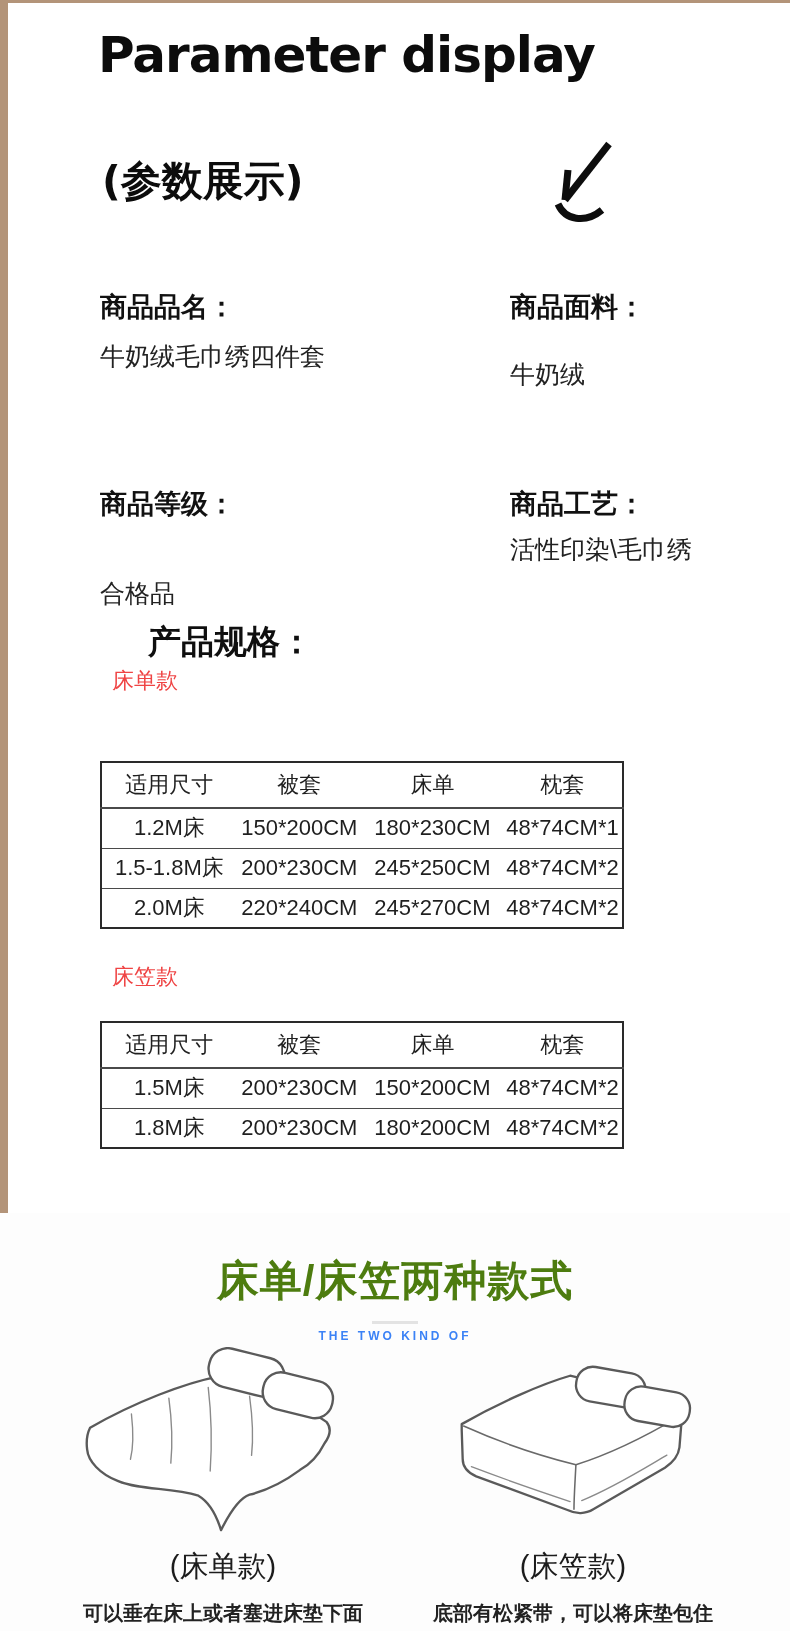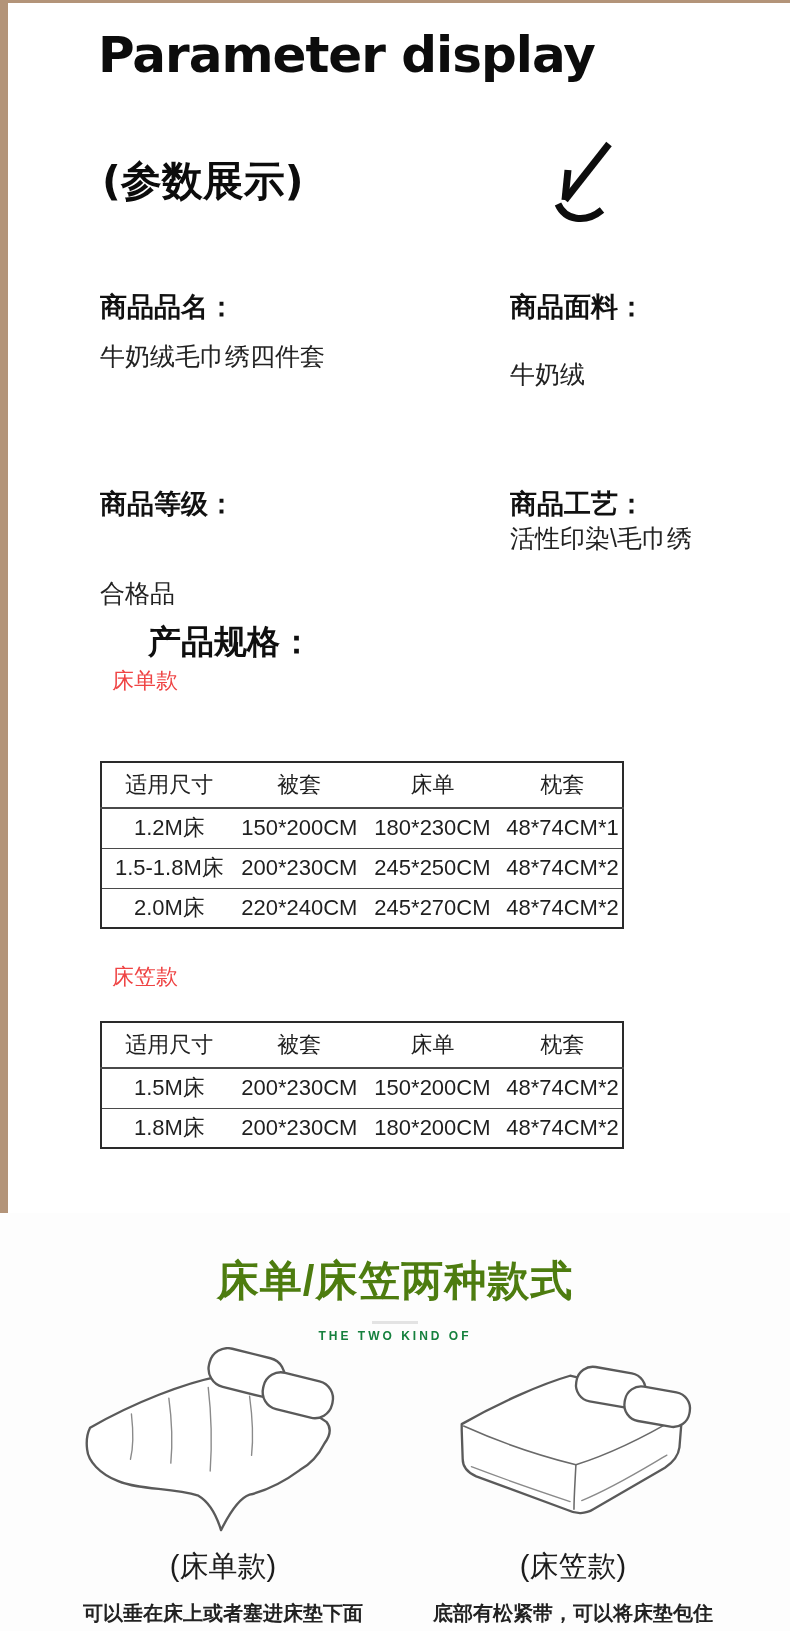--- a/index.html
+++ b/index.html
@@ -24,21 +24,21 @@
 
   .attr-label {
     position:absolute; font-size:27px; font-weight:700; color:#111;
   }
   .attr-value {
     position:absolute; font-size:25px; font-weight:400; color:#222;
   }
   .lbl-a1 { left:100px; top:289px; }  .lbl-b1 { left:510px; top:289px; }
   .val-a1 { left:100px; top:340px; }  .val-b1 { left:510px; top:358px; }
   .lbl-a2 { left:100px; top:486px; }  .lbl-b2 { left:510px; top:486px; }
-  .val-a2 { left:100px; top:533px;margin-top:44px; }  .val-b2 { left:510px; top:522px;text-align:right; }
+  .val-a2 { left:100px; top:533px;margin-top:44px; }  .val-b2 { left:510px; top:533px;text-align:right; }
 
   .specs-heading {
     position:absolute; left:100px; top:620px; font-size:33px; font-weight:700; color:#0f0f0f;margin-left:48px;
   }
   .tbl-caption {
     position:absolute; left:112px; width:590px; 
     font-size:22px; color:#ef4444;
   }
   .cap1 { top:666px; }
   .cap2 { top:962px; }
@@ -58,21 +58,21 @@
   table.spec col.c1{width:26%;} table.spec col.c2{width:24%;}
   table.spec col.c3{width:27%;} table.spec col.c4{width:23%;}
 
   .bottom-section {
     position:absolute; left:0; top:1213px; width:790px; height:418px;
     background:#fdfdfd; text-align:center;
   }
   .bs-title { padding-top:40px; font-size:42px; font-weight:600; color:#4d7c0f; letter-spacing:1px; }
   .bs-dash  { width:46px; height:3px; background:#e3e3e3; margin:12px auto 0 auto; }
   .bs-subtitle {
-    margin-top:5px; font-size:12px; letter-spacing:3px; color:#15803d; font-weight:700;
+    margin-top:5px; font-size:12px; letter-spacing:3px; color:#3b82f6; font-weight:700;
   }
   .bs-beds {
     display:flex; justify-content:space-between; align-items:flex-end;
     padding:4px 42px 0 48px;
   }
   .bs-col { flex:1; text-align:center; }
   .bs-label { margin-top:4px; font-size:29px; font-weight:500; color:#1c1c1c; }
   .bs-caption { margin-top:13px; font-size:20px; font-weight:700; color:#222; }
   svg .ink { stroke:#5a5a5a; stroke-width:2.4; fill:#ffffff; stroke-linejoin:round; stroke-linecap:round; }
   svg .fold { stroke:#8a8a8a; stroke-width:1.4; fill:none; stroke-linecap:round; }

